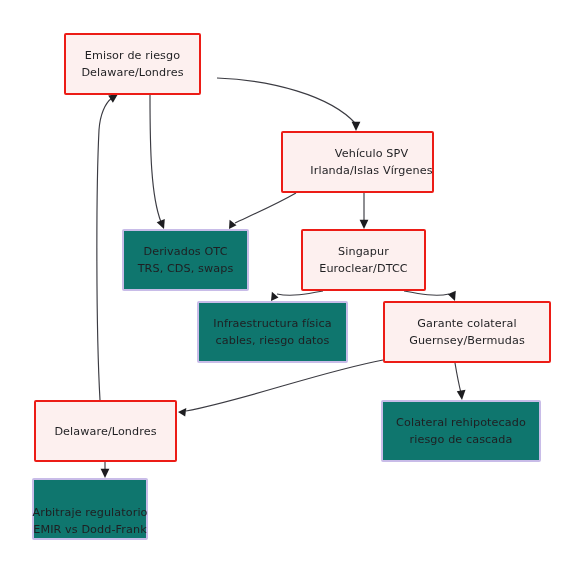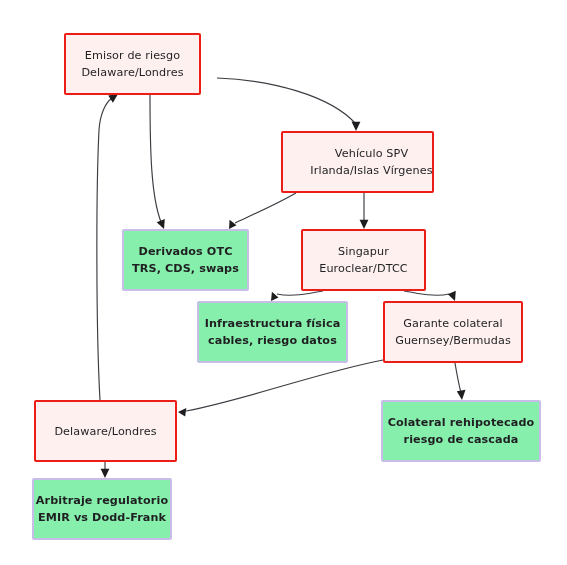--- a/index.html
+++ b/index.html
@@ -34,23 +34,22 @@
     border-width: 2px;
     border-style: solid;
     border-radius: 2px;
     z-index: 2;
   }
   .node.risk {
     background: #fdf0ef;
     border-color: #ec1c16;
   }
   .node.infra {
-    background: #86efac;
+    background: #0f766e;
     border-color: #c8bce8;
-    font-weight: bold;
   }
   .node-line {
     font-size: 11.2px;
     line-height: 17px;
     color: #1f1f22;
     white-space: nowrap;
     letter-spacing: 0.1px;
   }
   .edge-path {
     fill: none;
@@ -138,32 +137,32 @@
   <div class="node risk" style="left:301px; top:229px; width:125px; height:62px;">
     <span class="node-line">Singapur</span>
     <span class="node-line">Euroclear/DTCC</span>
   </div>
 
   <div class="node infra" style="left:197px; top:301px; width:151px; height:62px;text-align:center;">
     <span class="node-line">Infraestructura física</span>
     <span class="node-line">cables, riesgo datos</span>
   </div>
 
-  <div class="node risk" style="left:383px; top:301px; width:140px; height:62px;">
+  <div class="node risk" style="left:383px; top:301px; width:168px; height:62px;">
     <span class="node-line">Garante colateral</span>
     <span class="node-line">Guernsey/Bermudas</span>
   </div>
 
   <div class="node risk" style="left:34px; top:400px; width:143px; height:62px;">
     <span class="node-line">Delaware/Londres</span>
   </div>
 
   <div class="node infra" style="left:381px; top:400px; width:160px; height:62px;">
     <span class="node-line">Colateral rehipotecado</span>
     <span class="node-line">riesgo de cascada</span>
   </div>
 
-  <div class="node infra" style="left:32px; top:478px; width:140px; height:62px;">
+  <div class="node infra" style="left:32px; top:478px; width:116px; height:62px;justify-content:flex-end;">
     <span class="node-line">Arbitraje regulatorio</span>
     <span class="node-line">EMIR vs Dodd-Frank</span>
   </div>
 
 </div>
 
 </body></html>

